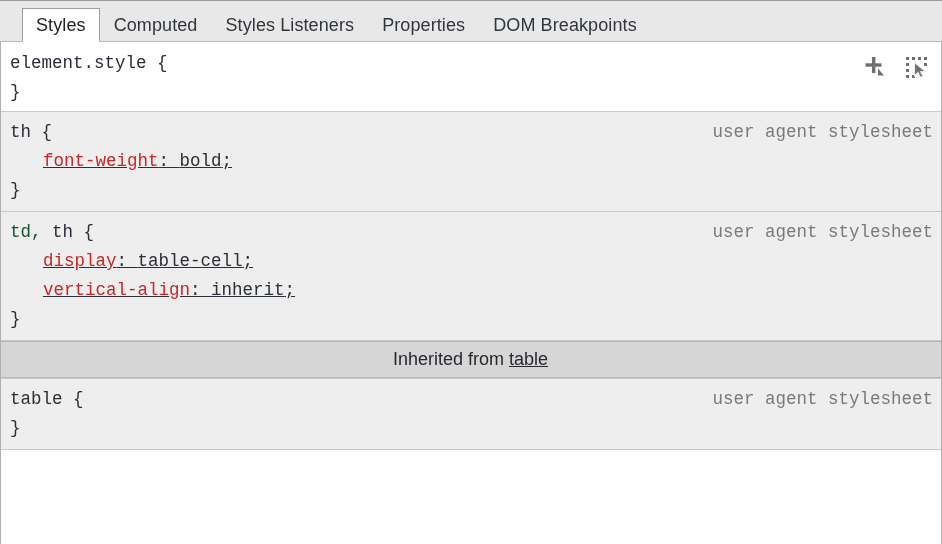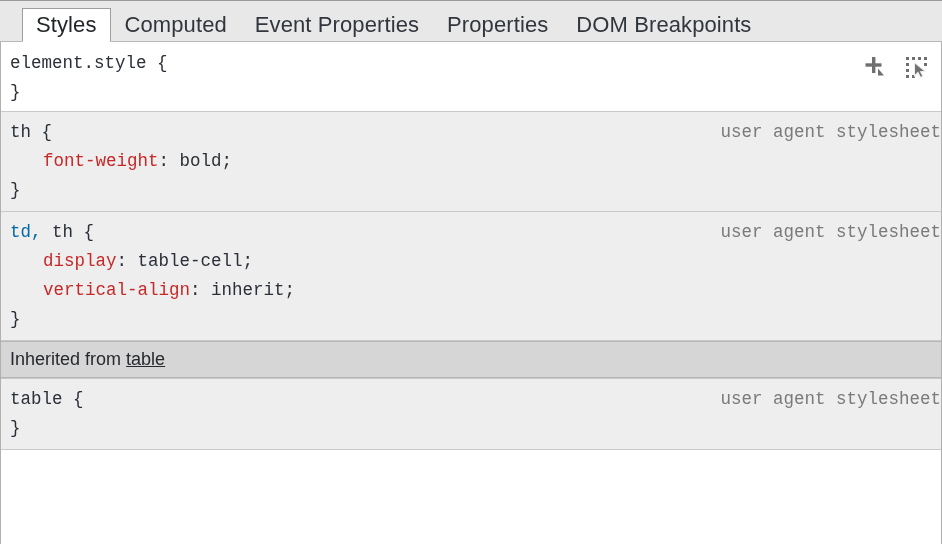--- a/index.html
+++ b/index.html
@@ -34,21 +34,21 @@
     display: flex;
     align-items: stretch;
     padding-left: 22px;
     position: relative;
     z-index: 2;
   }
   .tab {
     display: flex;
     align-items: center;
     padding: 0 13px;
-    font-size: 22px;
+    font-size: 18px;
     color: #31363c;
     font-family: "Liberation Sans", sans-serif;
     white-space: nowrap;
     cursor: default;
     background: transparent;
     border-left: 1px solid transparent;
     border-right: 1px solid transparent;
     box-sizing: border-box;
     margin-bottom: -1px;
     letter-spacing: 0.1px;
@@ -92,38 +92,39 @@
     background: #eeeeee;
     border-top: 1px solid #c9c9c9;
     border-bottom: 1px solid #c9c9c9;
   }
   .rule-block.ua + .rule-block.ua {
     border-top: none;
   }
 
   .origin-label {
     position: absolute;
-    right: 0;
+    right: 8px;
     top: 6px;
     font-family: "Liberation Mono", "DejaVu Sans Mono", monospace;
     font-size: 17.5px;
     line-height: 29px;
     color: #7a7a7a;
     white-space: nowrap;
   }
 
   .selector-line, .close-brace, .decl {
     white-space: pre;
   }
   .decl {
     padding-left: 33px;
+    text-decoration: underline;
   }
 
   .sel-match { color: #2a2f38; }
-  .sel-dim   { color: #0369a1; }
+  .sel-dim   { color: #14532d; }
   .brace     { color: #2a2f38; }
 
   .prop      { color: #c62828; }
   .val       { color: #2a2f38; }
   .punct     { color: #2a2f38; }
 
   
   .decl.inactive .prop { color: #e39a9a; }
   .decl.inactive .val  { color: #a8a8a8; }
   .decl.inactive .punct{ color: #a8a8a8; }
@@ -167,41 +168,42 @@
     background: #d6d6d6;
     border-top: 1px solid #b6b6b6;
     border-bottom: 1px solid #b6b6b6;
     box-sizing: border-box;
     padding: 4px 10px 5px 9px;
     font-family: "Liberation Sans", sans-serif;
     font-size: 18px;
     line-height: 26px;
     color: #26292e;
     white-space: pre;
+    text-align: center;
   }
   .inherited-link {
     text-decoration: underline;
     color: #26292e;
     cursor: default;
   }
 </style>
 </head>
 <body>
 
 <div class="panel">
 
   <div class="tabbar">
     <div class="tab selected">
         <span>Styles</span>
       </div>
     <div class="tab">
         <span>Computed</span>
       </div>
     <div class="tab">
-        <span>Event Properties</span>
+        <span>Styles Listeners</span>
       </div>
     <div class="tab">
         <span>Properties</span>
       </div>
     <div class="tab">
         <span>DOM Breakpoints</span>
       </div>
   </div>
 
   <div class="rules">

